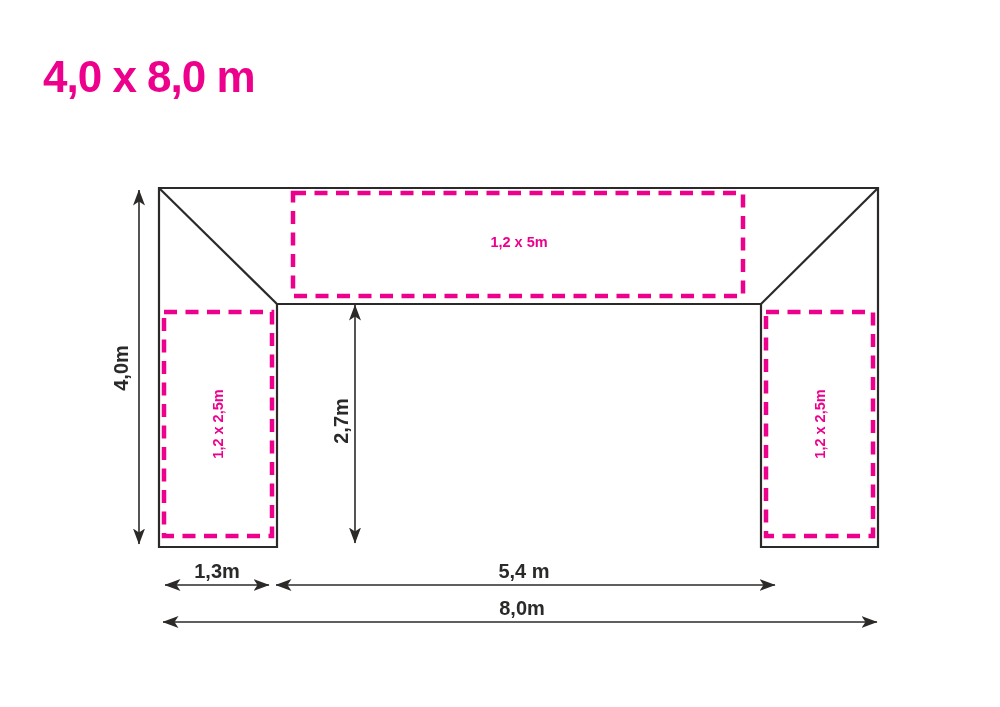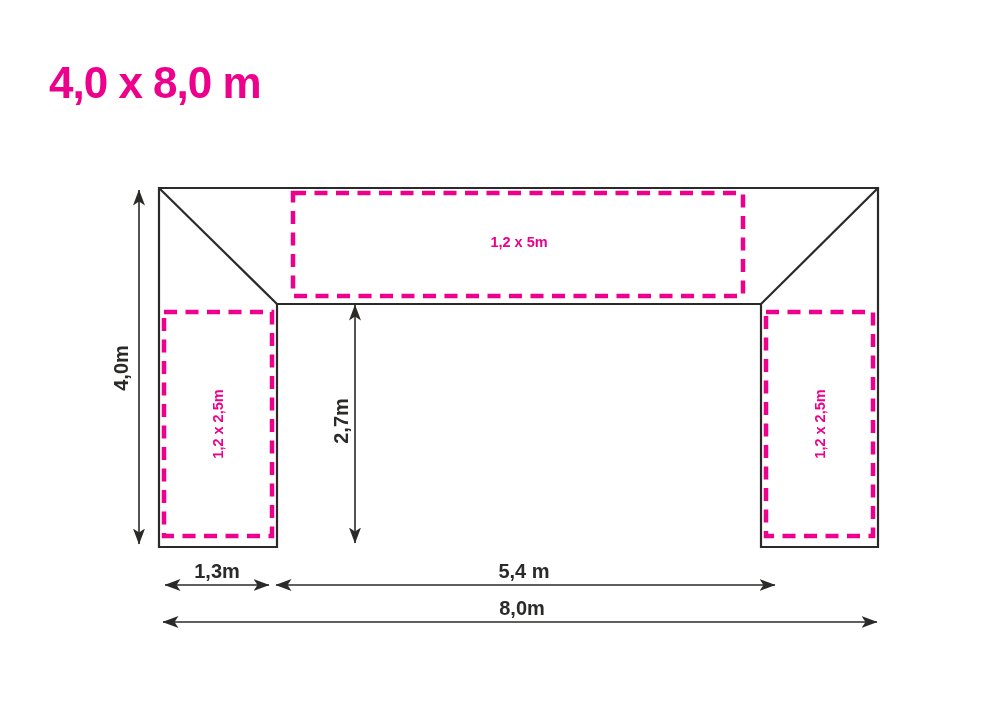--- a/index.html
+++ b/index.html
@@ -12,21 +12,21 @@
     position: relative;
     width: 1000px;
     height: 707px;
     background: #ffffff;
     overflow: hidden;
   }
   .title {
     position: absolute;
     left: 43px;
     top: 52px;
-    margin: 6px;
+    margin: 0;
     font-size: 44px;
     font-weight: bold;
     letter-spacing: -1px;
     color: #EC008C;
     white-space: nowrap;
   }
   svg.plan {
     position: absolute;
     left: 0;
     top: 0;

